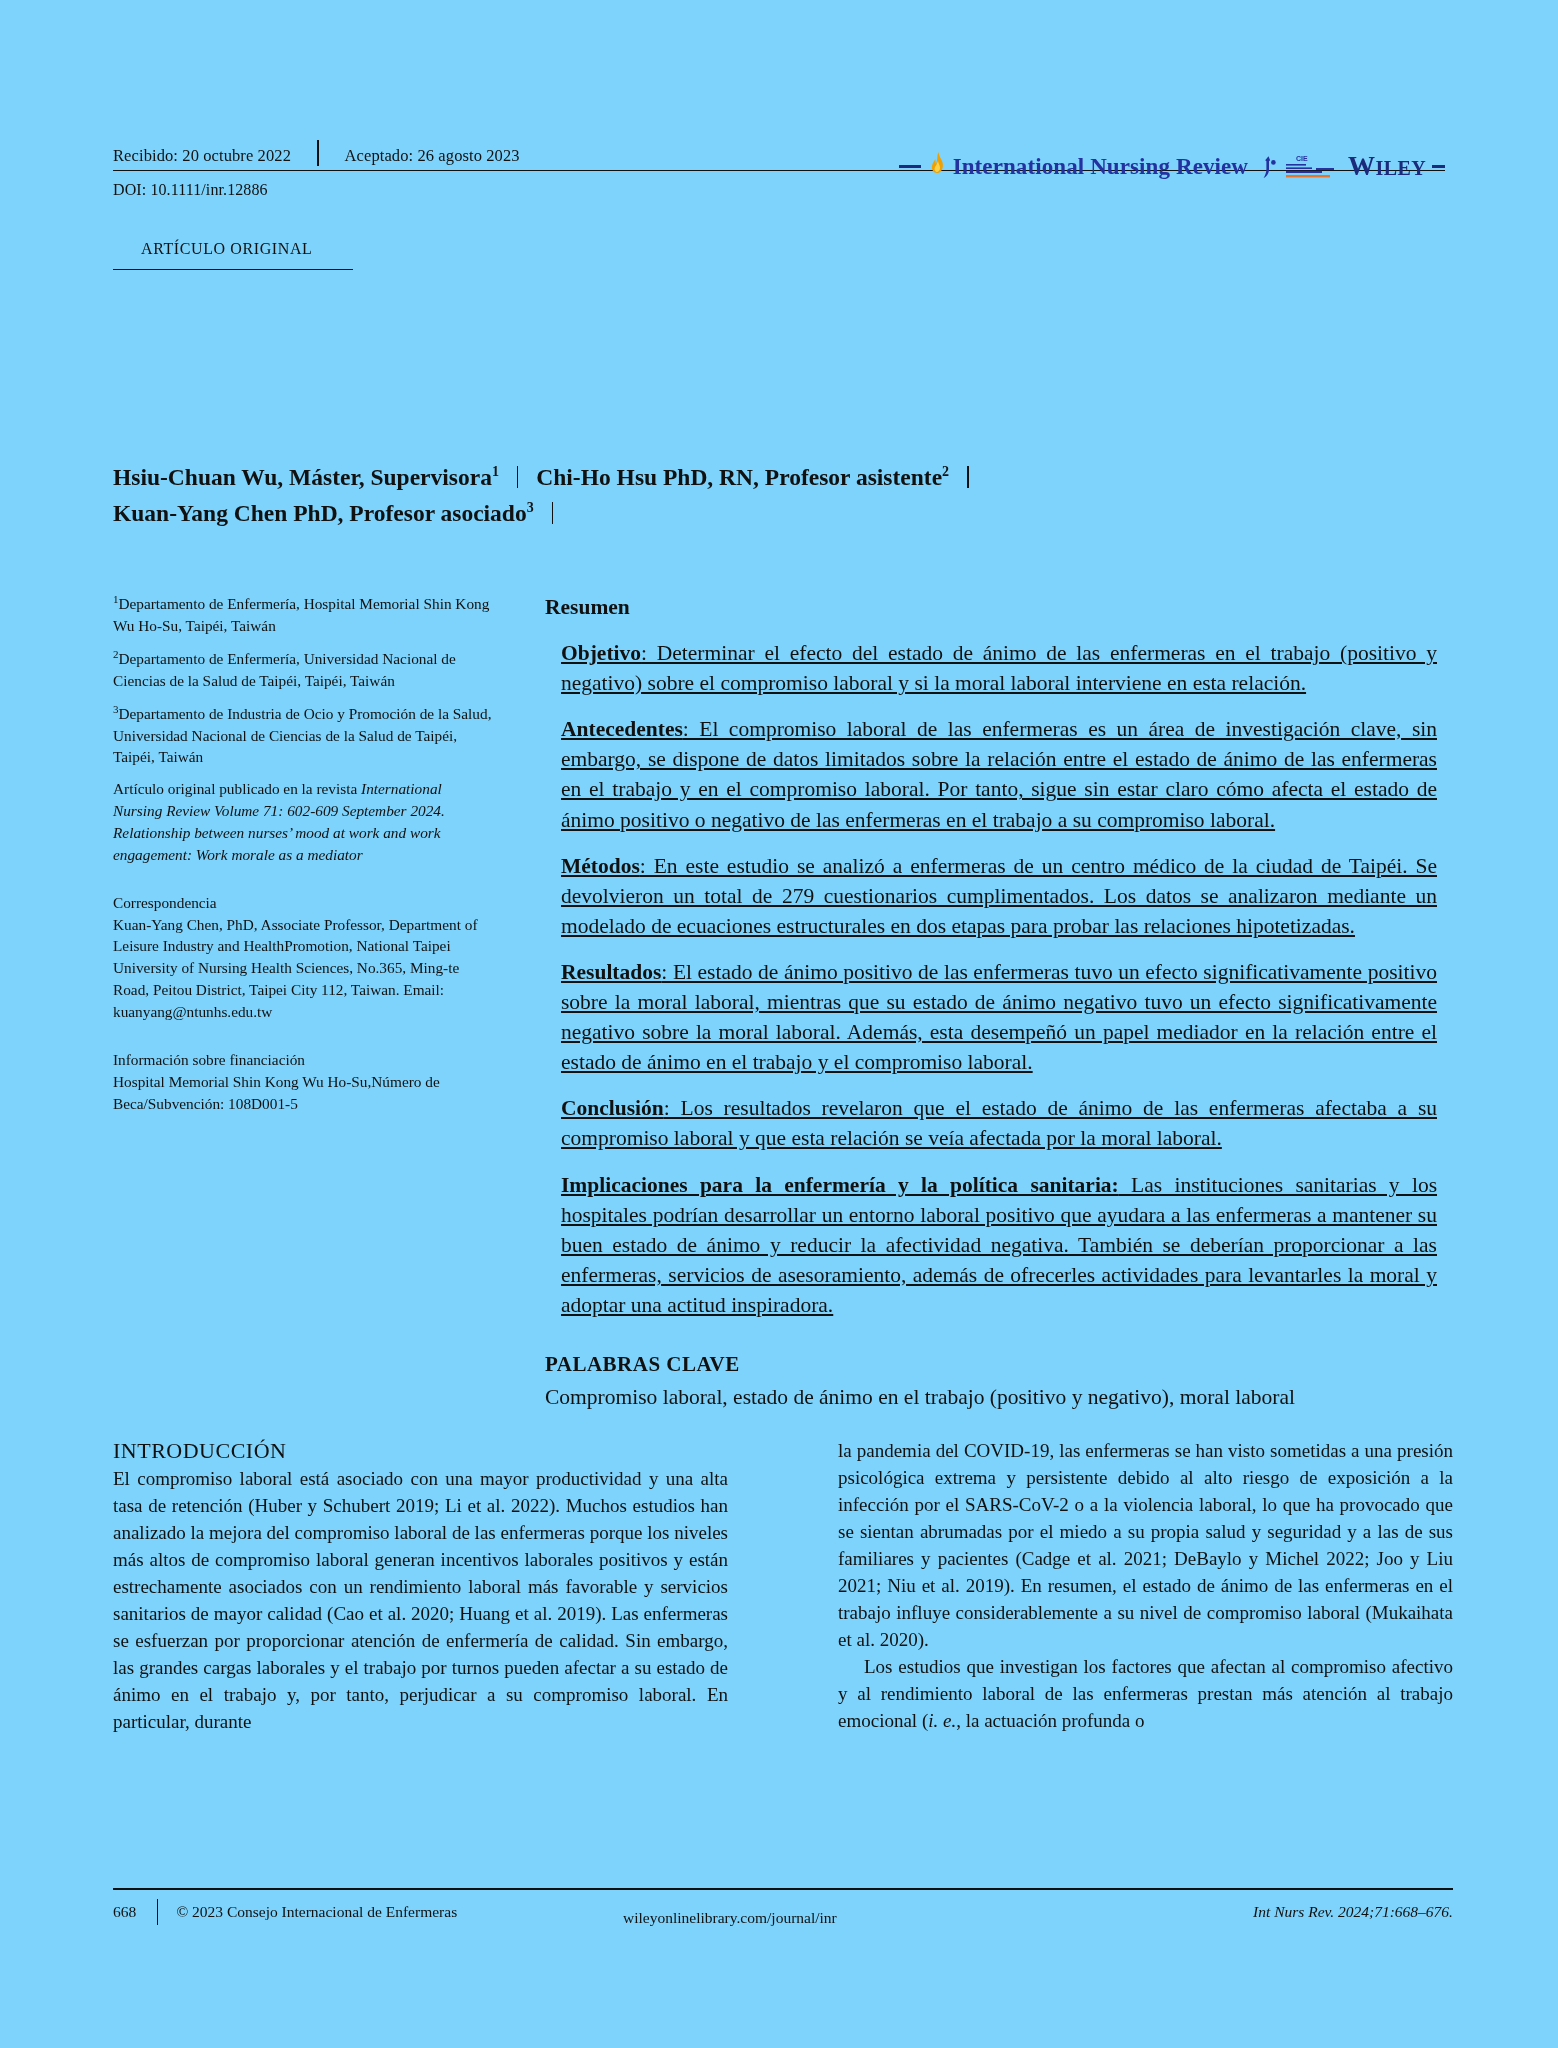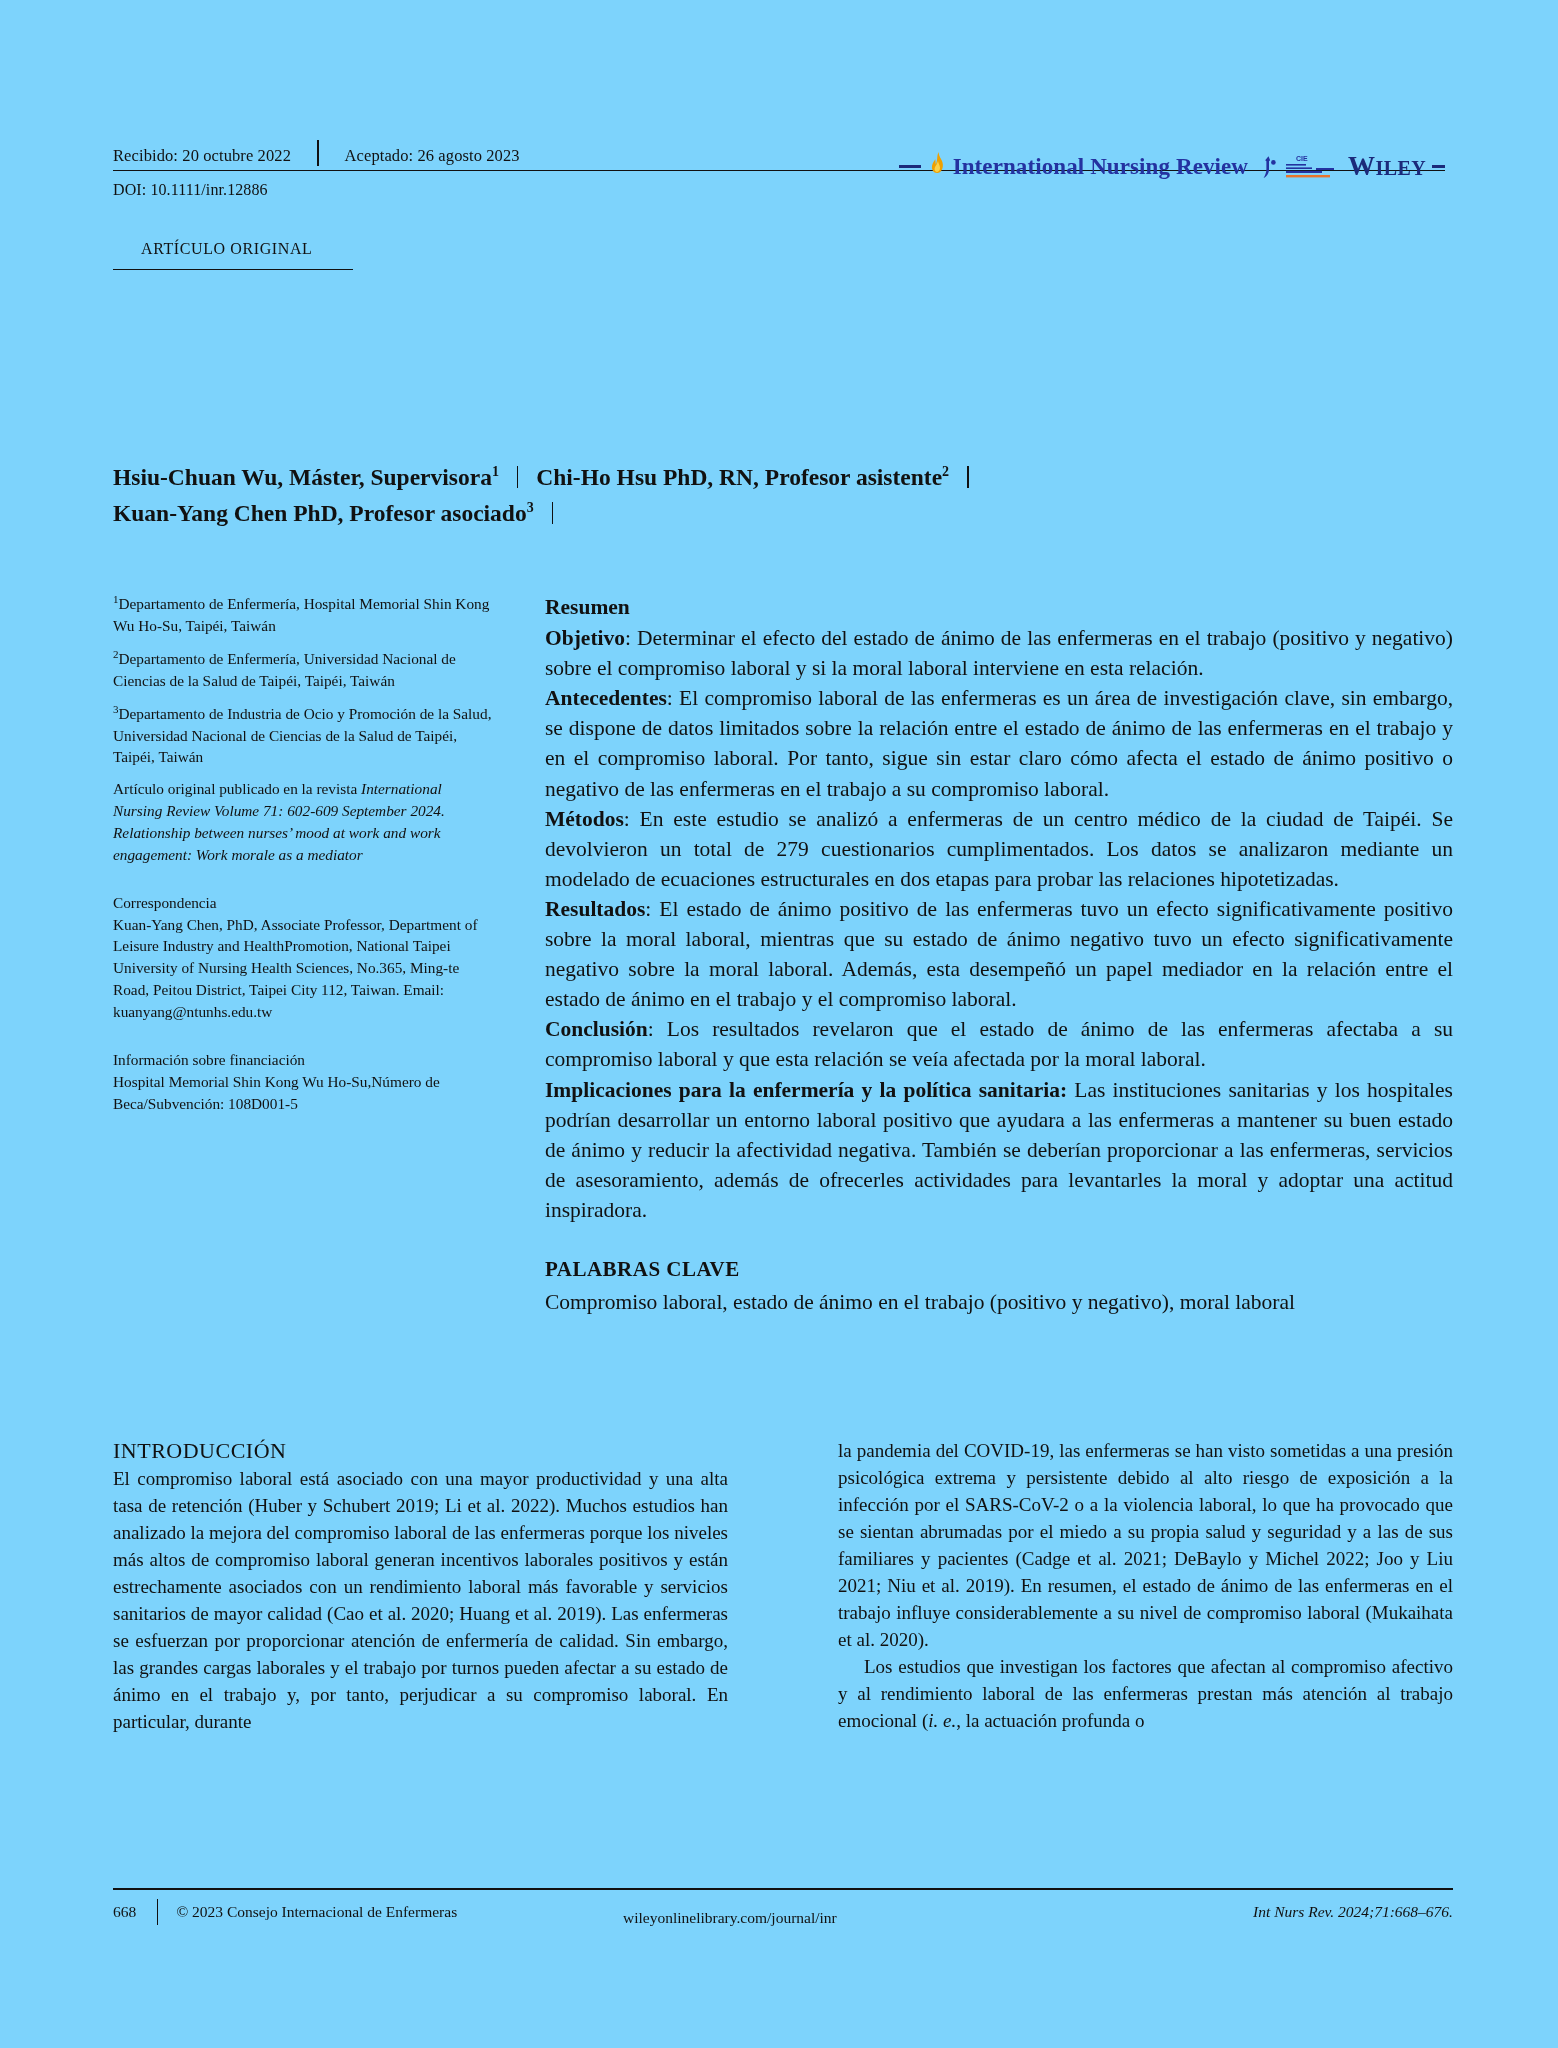--- a/index.html
+++ b/index.html
@@ -183,21 +183,21 @@
     width: 908px;
     font-size: 21.5px;
     line-height: 1.40;
   }
   .abstract .lead { font-weight: 700; }
   .abstract h2.res {
     font-size: 21.5px;
     font-weight: 700;
     margin: 0 0 1px 0;
   }
-  .abstract p { margin: 0; text-align: justify; }
+  .abstract p { margin: 16px; text-align: justify; text-decoration: underline; }
   .kw-head {
     font-size: 21px;
     font-weight: 700;
     letter-spacing: .5px;
     margin: 30px 0 3px 0;
   }
   .kw-body { font-size: 21.5px; }
 
   
   .body-cols {

